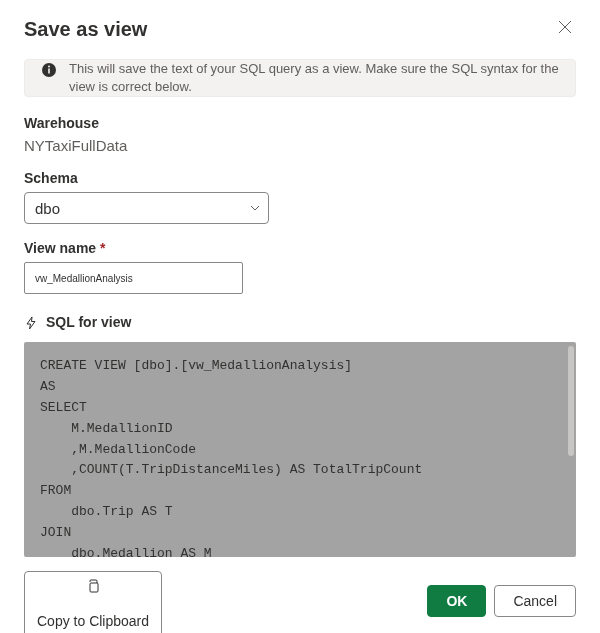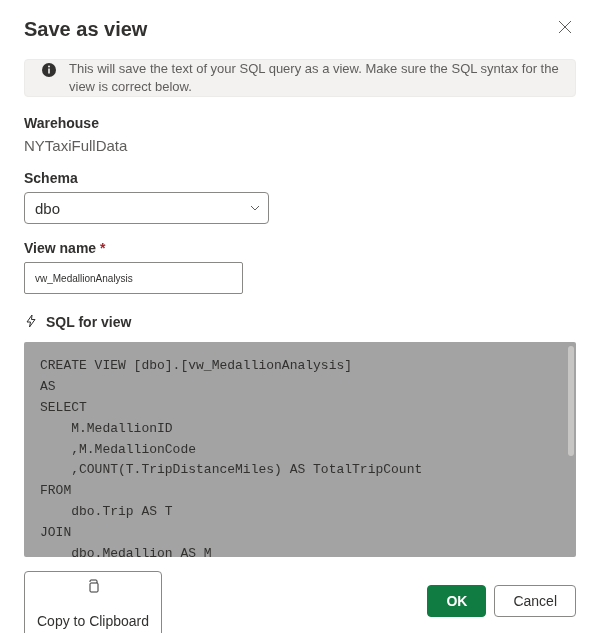--- a/index.html
+++ b/index.html
@@ -103,21 +103,21 @@
       width: 219px;
       padding: 6px 10px;
       border: 1px solid #8a8886;
       border-radius: 2px;
       font-size: 10px;
       color: #323130;
       height: 32px;
     }
     .sql-section-header {
       display: flex;
-      align-items: flex-start;
+      align-items: flex-end;
       gap: 8px;
       margin-bottom: 12px;
       margin-top: 20px;
     }
     .flash-icon {
       width: 14px;
       height: 14px;
     }
     .sql-section-label {
       font-size: 14px;

